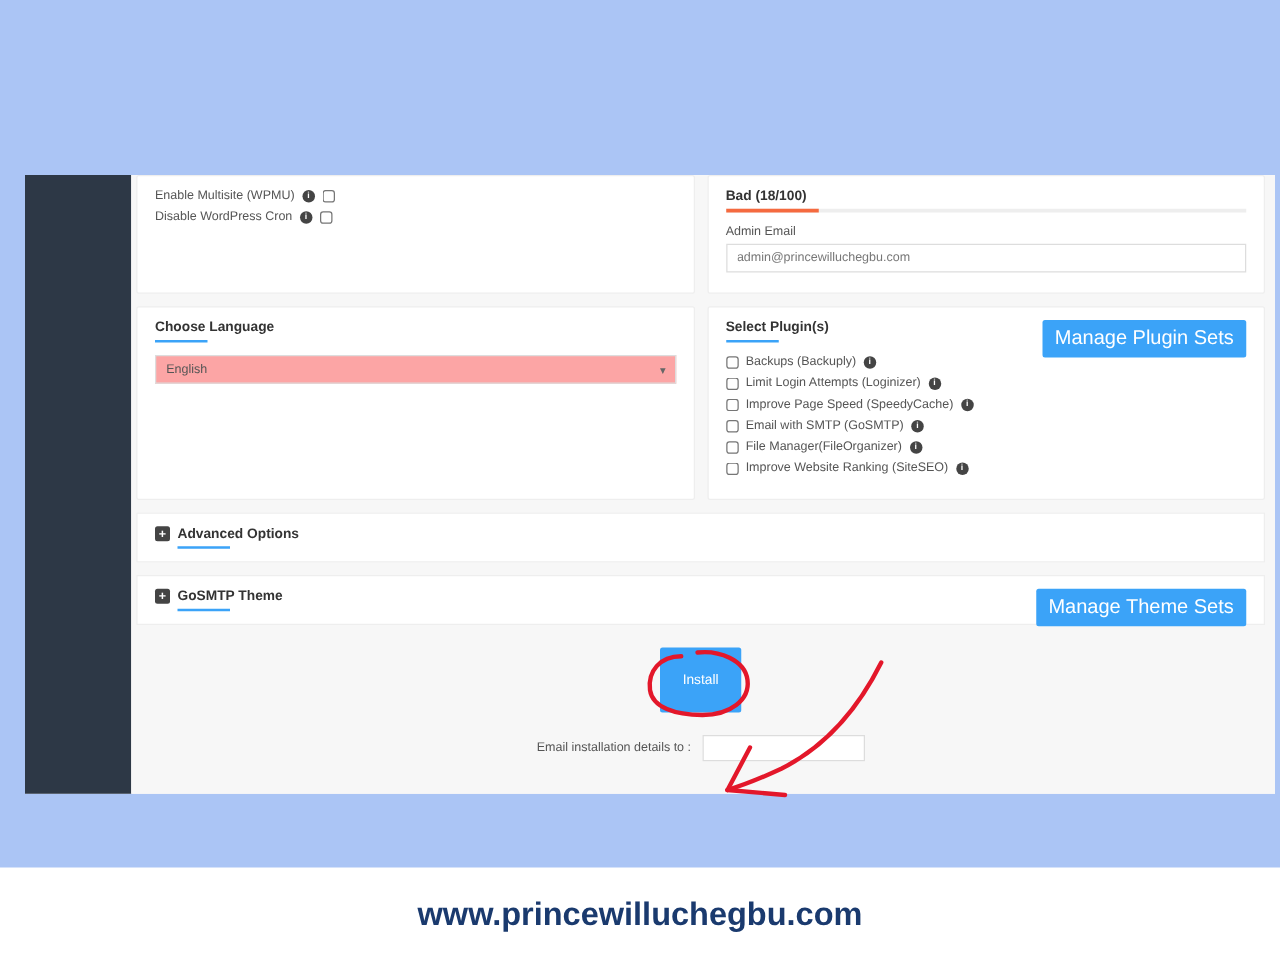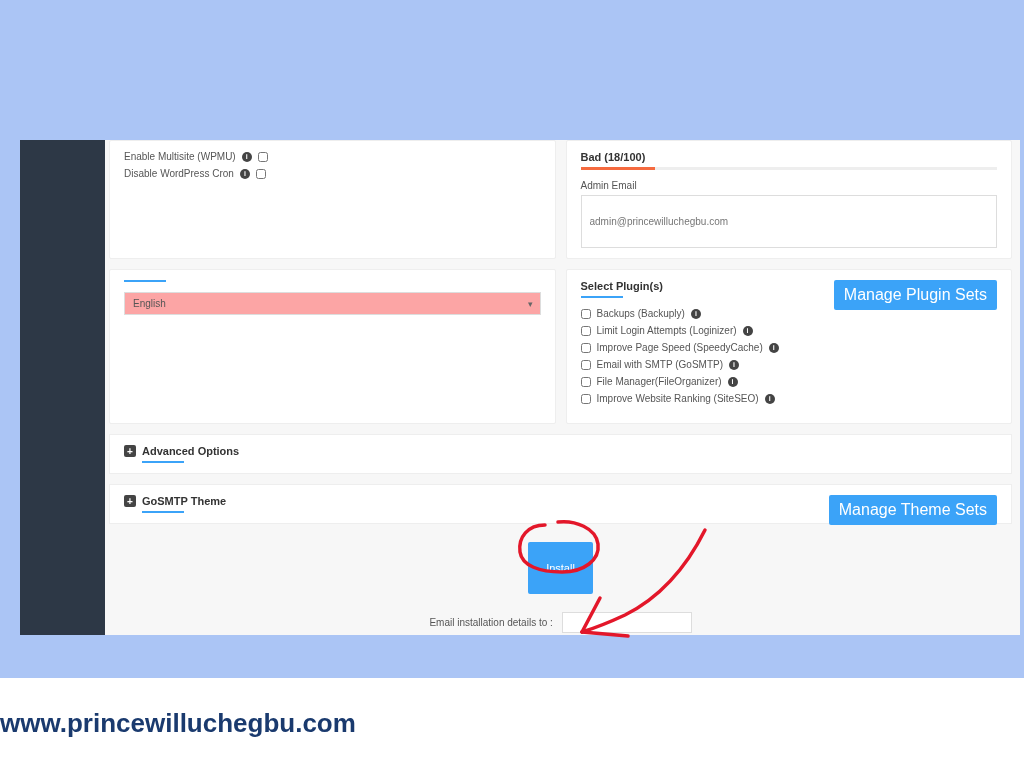--- a/index.html
+++ b/index.html
@@ -103,21 +103,21 @@
       height: 100%;
       background: #f56a3f;
     }
     .field-label {
       font-size: 10px;
       color: #555;
       margin-bottom: 4px;
     }
     .text-input {
       width: 100%;
-      padding: 20px 8px;
+      padding: 5px 8px;
       border: 1px solid #ddd;
       font-size: 10px;
       color: #777;
     }
     .select-input {
       width: 100%;
       padding: 5px 8px;
       border: 1px solid #ddd;
       font-size: 10px;
       color: #555;
@@ -205,24 +205,25 @@
       padding: 4px 6px;
       width: 130px;
       margin-left: 6px;
       font-size: 10px;
     }
     .footer-band {
       position: absolute;
       bottom: 0;
       left: 0;
       width: 1024px;
-      height: 90px;
+      height: 74px;
       background: #fff;
       display: flex;
       align-items: center;
+      justify-content: center;
     }
     .footer-text {
       color: #1a3a6e;
       font-size: 26px;
       font-weight: 700;
     }
     .annotation-svg {
       position: absolute;
       top: 0;
       left: 0;
@@ -265,20 +266,21 @@
             <div class="bad-bar-fill"></div>
           </div>
         <div class="field-label">Admin Email</div>
         <input class="text-input" type="text" value="admin@princewilluchegbu.com" style="">
       </div>
     </div>
 
     <div class="row-cols second">
 
       <div class="card card-left card-lang">
+        <div class="card-title">Choose Language</div>
         <div class="underline-accent"></div>
         <div class="select-wrap">
           <select class="select-input">
             <option>English</option>
           </select>
           <span class="select-chevron">▾</span>
         </div>
       </div>
 
       <div class="card card-right card-plug">

